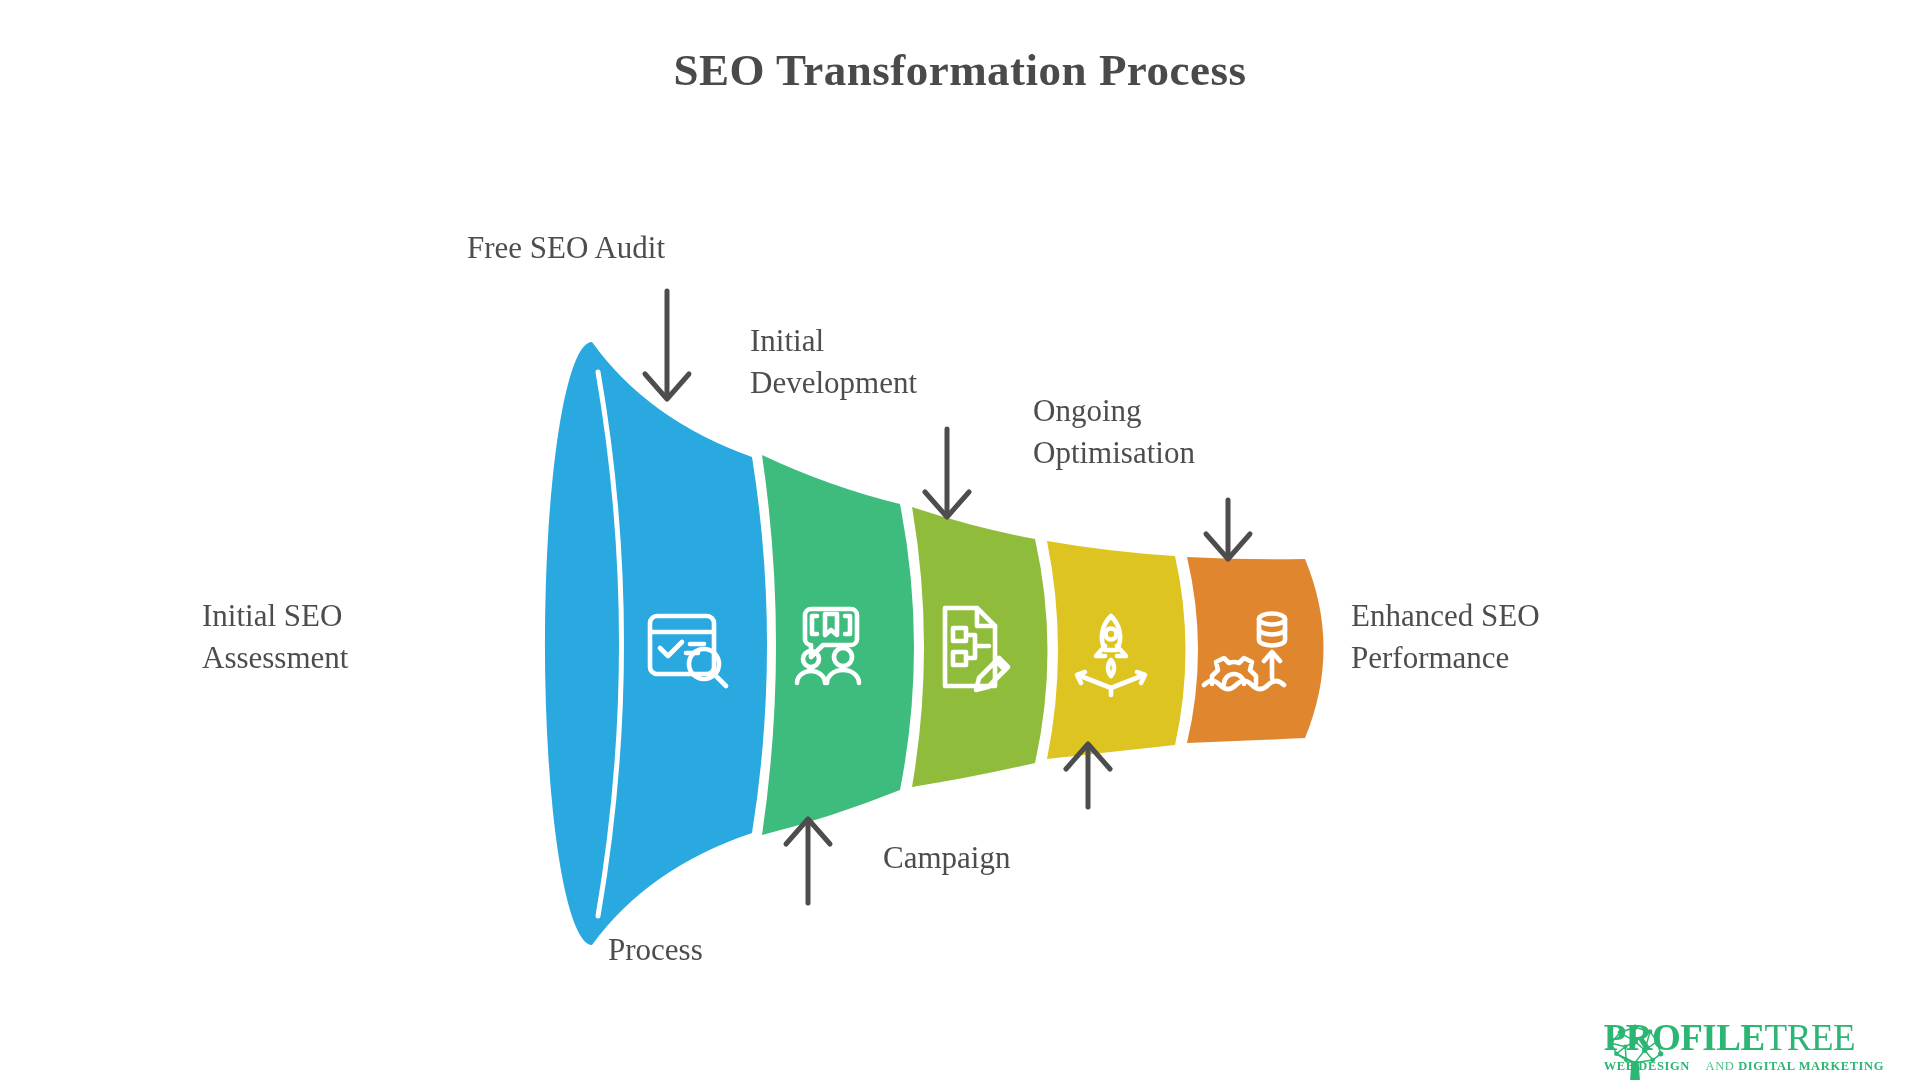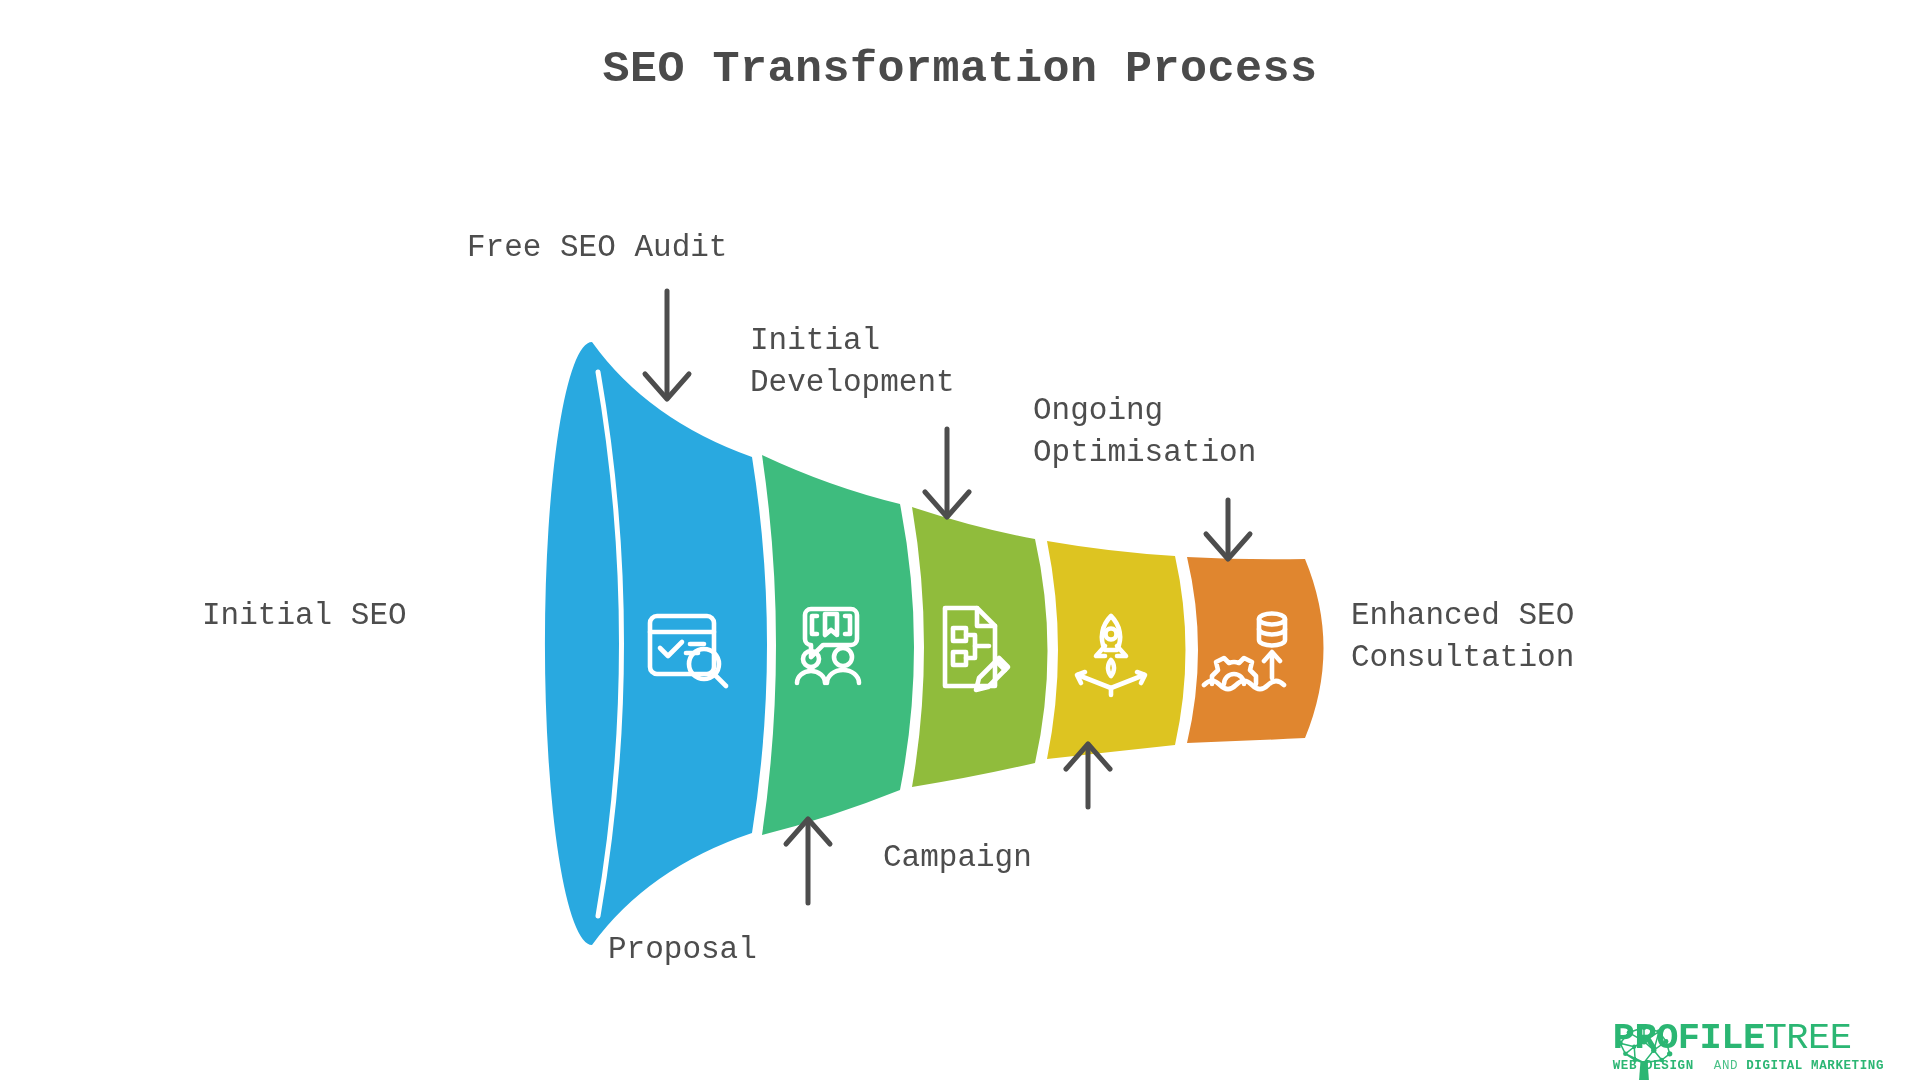--- a/index.html
+++ b/index.html
@@ -1,18 +1,18 @@
 <!DOCTYPE html>
 <html><head>
 <meta charset="utf-8">
 <style>
   html,body{margin:0;padding:0;background:#ffffff;}
   .canvas{
     position:relative;width:1920px;height:1080px;background:#ffffff;overflow:hidden;
-    font-family:Liberation Mono, monospace;color:#4d4d4d;border-radius:21px;
+    font-family:Liberation Serif, serif;color:#4d4d4d;border-radius:21px;
   }
   .title{
     position:absolute;top:44px;left:0;width:1920px;text-align:center;
     font-size:45px;font-weight:700;color:#4a4a4a;letter-spacing:0.5px;
   }
   .lbl{
     position:absolute;width:400px;font-size:31px;line-height:42px;color:#4d4d4d;
     text-align:left;
   }
   .lbl div:empty{display:none;}
@@ -132,31 +132,32 @@
   </div>
   <div class="lbl" style="left:750px;top:320px;">
     <div>Initial</div>
       <div>Development</div>
   </div>
   <div class="lbl" style="left:1033px;top:390px;">
     <div>Ongoing</div>
       <div>Optimisation</div>
   </div>
   <div class="lbl" style="left:608px;top:929px;">
-    <div>Proposal</div>
+    <div>Process</div>
   </div>
   <div class="lbl" style="left:883px;top:837px;">
     <div>Campaign</div>
   </div>
   <div class="lbl" style="left:202px;top:595px;">
     <div>Initial SEO</div>
+      <div>Assessment</div>
   </div>
   <div class="lbl left-align" style="left:1351px;top:595px;">
     <div>Enhanced SEO</div>
-      <div>Consultation</div>
+      <div>Performance</div>
   </div>
 
   <div class="logo">
     <svg width="62" height="84" viewBox="0 0 70 90">
       <g class="tree-line" stroke="#2BB673">
         <path d="M35 8 L18 14 L8 26 L14 38 L24 30 L35 24 L35 8 L52 13 L60 24 L64 38 L55 45 L46 34 L35 24 L24 30 L25 45 L35 48 L46 34 L52 13 L35 24 M18 14 L35 24 M8 26 L24 30 M14 38 L25 45 M60 24 L46 34 M64 38 L55 45 L35 48 L25 45 M14 38 L35 48"></path>
       </g>
       <g fill="#2BB673">
         <circle cx="35" cy="8" r="3"></circle>
           <circle cx="18" cy="14" r="2.6"></circle>

